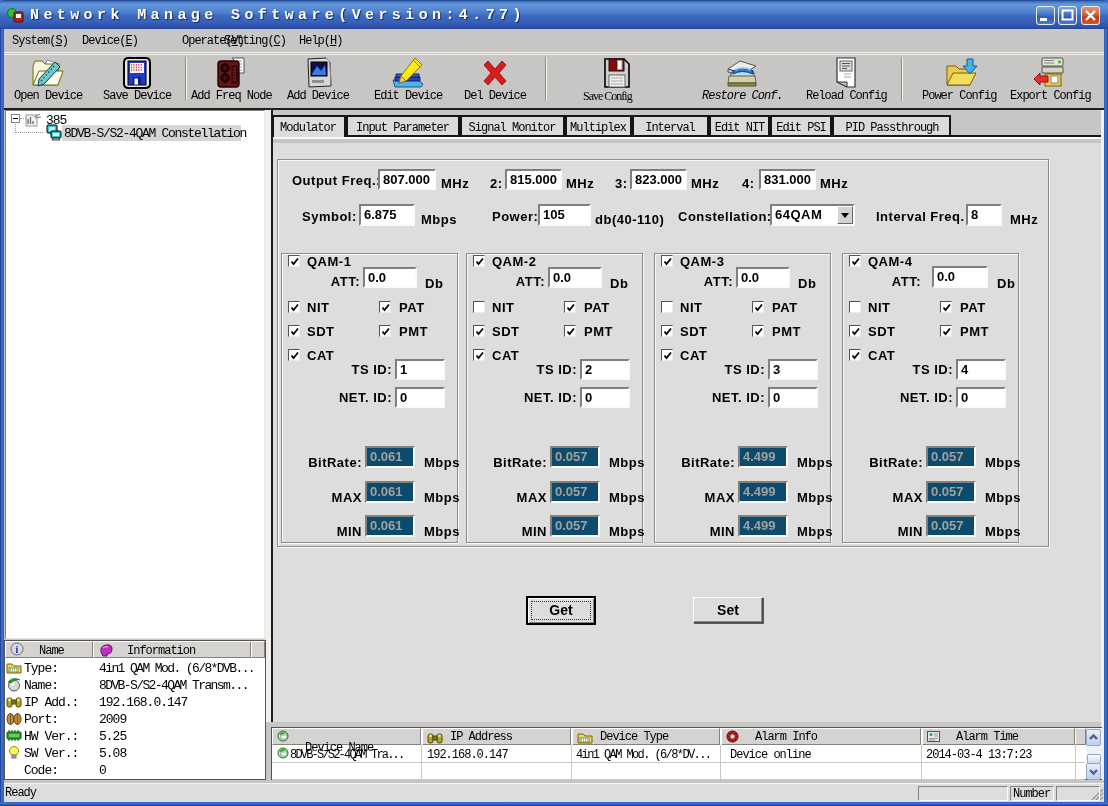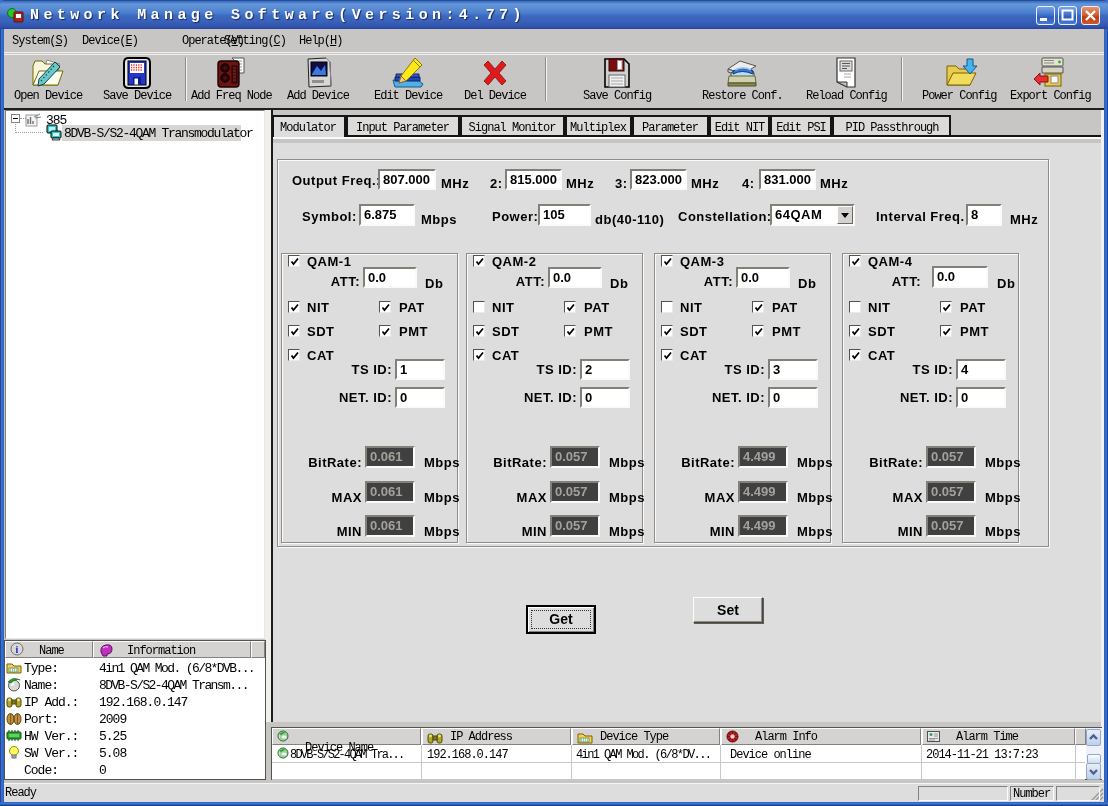--- a/index.html
+++ b/index.html
@@ -30,25 +30,25 @@
 
 #tabedge { left:271px; top:110px; width:2px; height:612px; background:#1c1c1c; }
 #tabstrip { left:273px; top:110px; width:831px; height:27px; background:#c8c6c5; }
 #page { left:273px; top:137px; width:828px; height:585px; background:#dedddd; }
 
 .etched { border:1px solid #8f8d86; box-shadow:1px 1px 0 #fbfaf8, inset 1px 1px 0 #fbfaf8; }
 #grp { left:277px; top:159px; width:772px; height:388px; }
 .qam { top:253px; width:177px; height:290px; }
 
 .inp { background:#fff; border:2px solid; border-color:#828078 #fbfaf7 #fbfaf7 #828078; font-family:"Liberation Sans", sans-serif; font-weight:bold; font-size:13px; padding:1px 0 0 3px; color:#000; }
-.dis { background:#404040; color:#a3a19b; }
+.dis { background:#0c4a6e; color:#a3a19b; }
 .cb { width:12px; height:12px; background:#fff; border:1px solid; border-color:#55534e #eceae6 #eceae6 #55534e; }
 .cb svg { position:absolute; left:0px; top:0px; }
 
-#btnGet { left:526px; top:596px; width:70px; height:29px; background:#dedddd; border:2px solid #000; box-shadow:inset 1px 1px 0 #fff, inset -1px -1px 0 #84817a;margin-top:9px; }
+#btnGet { left:526px; top:596px; width:70px; height:29px; background:#dedddd; border:2px solid #000; box-shadow:inset 1px 1px 0 #fff, inset -1px -1px 0 #84817a; }
 #btnGet .foc { position:absolute; left:3px; top:3px; right:3px; bottom:3px; border:1px dotted #333; }
 #btnSet { left:693px; top:597px; width:70px; height:26px; background:#dedddd; border:1px solid; border-color:#fdfcfa #4b4843 #4b4843 #fdfcfa; box-shadow:1px 1px 0 #5f5c56, inset -1px -1px 0 #908d86; }
 .btntxt { width:100%; text-align:center; font-family:"Liberation Sans", sans-serif; font-weight:bold; font-size:14px; padding-top:4px; }
 
 .hdrcell { background:#d5d3d2; border:1px solid; border-color:#fdfcfa #85827b #85827b #fdfcfa; }
 #devtbl { left:271px; top:727px; width:831px; height:53px; background:#fff; border:1px solid #55534e; }
 #infotbl { left:4px; top:640px; width:262px; height:140px; background:#fff; border:1px solid #55534e; }
 
 #status { left:4px; top:783px; width:1100px; height:19px; background:#dedddd; border-top:1px solid #f6f5f5; }
 .sunkbox { border:1px solid; border-color:#85827b #fdfcfa #fdfcfa #85827b; height:15px; top:786px; }
@@ -134,31 +134,31 @@
 <path d="M5 8 L9 4 L16 12 L23 4 L27 8 L20 16 L27 24 L23 28 L16 20 L9 28 L5 24 L12 16 Z" fill="#dc1c1c" stroke="#8a0a0a" stroke-width="0.8"></path>
 </svg></div>
 <div class="abs tlab mono" style="left:464px;top:89px;">Del Device</div>
 <div class="abs" style="left:601px;top:57px;width:32px;height:32px;"><svg xmlns="http://www.w3.org/2000/svg" width="32" height="32" viewBox="0 0 32 32">
 <path d="M4 2 L23 2 L28 7 L28 30 L4 30 Z" fill="#d0d0d0" stroke="#000" stroke-width="1.6"></path>
 <rect x="8" y="2" width="15" height="12" fill="#7a0e0e" stroke="#380404"></rect>
 <rect x="16.5" y="3.5" width="4.5" height="9" fill="#fff" stroke="#999"></rect>
 <rect x="8" y="18" width="16" height="12" fill="#f0f0f0" stroke="#666"></rect>
 <path d="M10 21 L22 21 M10 24 L22 24 M10 27 L22 27" stroke="#a8a8a8"></path>
 </svg></div>
-<div class="abs tlab mono" style="left:583px;top:89px;">Save Config</div>
+<div class="abs tlab mono" style="left:583px;top:89px;font-family:Liberation Serif, serif;">Save Config</div>
 <div class="abs" style="left:726px;top:57px;width:32px;height:32px;"><svg xmlns="http://www.w3.org/2000/svg" width="32" height="32" viewBox="0 0 32 32">
 <path d="M2 12 L14 4 L30 9 L17 17 Z" fill="#ececec" stroke="#555"></path>
 <path d="M2 12 L17 17 L17 20 L2 15 Z" fill="#c8c8c8" stroke="#555"></path>
 <path d="M5 16 L10 13 L26 13 L28 16 L28 21 L5 21 Z" fill="#b8dcf4" stroke="#2a4a7a"></path>
 <path d="M7 14 Q16 9 27 14 L27 17 Q16 12 7 17 Z" fill="#3878d8" stroke="#123a78"></path>
 <path d="M9 13 Q17 9 25 13" fill="none" stroke="#88c0f0" stroke-width="1.4"></path>
 <path d="M3 19 L29 19 L30 26 L2 26 Z" fill="#d0d0b0" stroke="#666630"></path>
 <path d="M2 26 L30 26 L30 29 L2 29 Z" fill="#8a8a50" stroke="#50502a"></path>
 </svg></div>
-<div class="abs tlab mono" style="left:702px;top:89px;">Restore Conf.</div>
+<div class="abs tlab mono" style="left:702px;top:89px;font-style:italic;">Restore Conf.</div>
 <div class="abs" style="left:830px;top:57px;width:32px;height:32px;"><svg xmlns="http://www.w3.org/2000/svg" width="32" height="32" viewBox="0 0 32 32">
 <path d="M7 1 L25 1 L25 30 L17 30 L7 25 Z" fill="#fff" stroke="#333" stroke-width="1.2"></path>
 <rect x="10" y="4" width="12" height="10" fill="#dcdcdc" stroke="#666"></rect>
 <path d="M12 6.5 L20 6.5 M12 9 L20 9 M12 11.5 L17 11.5" stroke="#555" stroke-width="1"></path>
 <path d="M7 25 L17 25 L17 30 Z" fill="#c0c0c0" stroke="#333"></path>
 <path d="M14 17 L21 17 M14 20 L21 20" stroke="#aaa" stroke-width="1"></path>
 </svg></div>
 <div class="abs tlab mono" style="left:806px;top:89px;">Reload Config</div>
 <div class="abs" style="left:946px;top:57px;width:32px;height:32px;"><svg xmlns="http://www.w3.org/2000/svg" width="32" height="32" viewBox="0 0 32 32">
 <path d="M1 9 L1 28 L24 28 L24 12 L13 12 L10 9 Z" fill="#e8cc50" stroke="#7a5e00"></path>
@@ -192,21 +192,21 @@
 <div class="abs" style="left:563px;top:115px;width:4px;height:22px;background:#151515;"></div>
 <div class="abs" style="left:630px;top:115px;width:4px;height:22px;background:#151515;"></div>
 <div class="abs" style="left:707px;top:115px;width:4px;height:22px;background:#151515;"></div>
 <div class="abs" style="left:768px;top:115px;width:4px;height:22px;background:#151515;"></div>
 <div class="abs" style="left:830px;top:115px;width:4px;height:22px;background:#151515;"></div>
 <div class="abs" style="left:274px;top:117px;width:70px;height:22px;background:#dedddd;"></div>
 <div class="abs mono" style="left:272px;top:121px;width:72px;text-align:center;">Modulator</div>
 <div class="abs mono" style="left:347px;top:121px;width:111px;text-align:center;">Input Parameter</div>
 <div class="abs mono" style="left:461px;top:121px;width:102px;text-align:center;">Signal Monitor</div>
 <div class="abs mono" style="left:566px;top:121px;width:64px;text-align:center;">Multiplex</div>
-<div class="abs mono" style="left:633px;top:121px;width:74px;text-align:center;">Parameter</div>
+<div class="abs mono" style="left:633px;top:121px;width:74px;text-align:center;">Interval</div>
 <div class="abs mono" style="left:711px;top:121px;width:57px;text-align:center;">Edit NIT</div>
 <div class="abs mono" style="left:772px;top:121px;width:58px;text-align:center;">Edit PSI</div>
 <div class="abs mono" style="left:833px;top:121px;width:118px;text-align:center;">PID Passthrough</div>
 <div class="abs" id="page"></div>
 <div class="abs" style="left:273px;top:137px;width:828px;height:2px;background:#fafaf9;"></div>
 <div class="abs" style="left:273px;top:139px;width:828px;height:4px;background:#c6c5c4;"></div>
 <div class="abs" style="left:1101px;top:110px;width:3px;height:670px;background:#f2f1f0;"></div>
 <div class="abs etched" id="grp"></div>
 
 <div class="abs bld" style="left:292px;top:173px;">Output Freq.:</div>
@@ -469,21 +469,21 @@
 <div class="abs" style="left:15px;top:132px;width:28px;height:1px;border-top:1px dotted #9a9a9a;"></div>
 <div class="abs" style="left:45px;top:124px;width:17px;height:17px;">
 <svg width="17" height="17">
 <rect x="2" y="1" width="10" height="8" rx="1" fill="#30c8c8" stroke="#000"></rect>
 <rect x="4" y="3" width="6" height="4" fill="#b8f0f0"></rect>
 <rect x="6" y="7" width="10" height="7" rx="1" fill="#30c8c8" stroke="#000"></rect>
 <rect x="8" y="9" width="6" height="3" fill="#d8fafa"></rect>
 <path d="M8 14 L14 14 L15 16 L7 16 Z" fill="#c8c8c8" stroke="#000" stroke-width="0.7"></path>
 </svg></div>
 <div class="abs" style="left:62px;top:125px;width:179px;height:16px;background:#d7d5d4;"></div>
-<div class="abs mono" style="left:64px;top:126px;font-size:13px;letter-spacing:-1.3px;">8DVB-S/S2-4QAM Transmodulator</div>
+<div class="abs mono" style="left:64px;top:126px;font-size:13px;letter-spacing:-1.3px;">8DVB-S/S2-4QAM Constellation</div>
 
 <div class="abs hdrcell" style="left:5px;top:641px;width:88px;height:17px;"></div>
 <div class="abs hdrcell" style="left:93px;top:641px;width:158px;height:17px;"></div>
 <div class="abs hdrcell" style="left:251px;top:641px;width:14px;height:17px;"></div>
 <div class="abs" style="left:10px;top:642px;"><svg width="15" height="15">
       <circle cx="7" cy="7" r="6" fill="#d8d8d8" stroke="#707070"></circle>
       <text x="7" y="11" font-size="10" font-family="Liberation Serif" font-weight="bold" text-anchor="middle" fill="#2020c0">i</text>
     </svg></div>
 <div class="abs mono" style="left:39px;top:644px;">Name</div>
 <div class="abs" style="left:99px;top:642px;"><svg width="15" height="15">
@@ -585,21 +585,21 @@
 <div class="abs" style="left:272px;top:779px;width:813px;height:1px;background:#c8c8c8;"></div>
 <div class="abs" style="left:277px;top:747px;"><svg width="13" height="13">
       <circle cx="6" cy="6" r="5" fill="#c8e8c8" stroke="#207020"></circle>
       <path d="M2 4 Q6 0 11 4 Q8 2 4 5 Z" fill="#30a030"></path>
       <rect x="4" y="5" width="6" height="4" fill="#f0fff0" stroke="#508050" stroke-width="0.6"></rect>
     </svg></div>
 <div class="abs mono" style="left:290px;top:748px;letter-spacing:-1.8px;">8DVB-S/S2-4QAM Tra...</div>
 <div class="abs mono" style="left:427px;top:748px;">192.168.0.147</div>
 <div class="abs mono" style="left:576px;top:748px;letter-spacing:-1.6px;">4in1 QAM Mod. (6/8*DV...</div>
 <div class="abs mono" style="left:730px;top:748px;">Device online</div>
-<div class="abs mono" style="left:926px;top:748px;">2014-11-21 13:7:23</div>
+<div class="abs mono" style="left:926px;top:748px;">2014-03-4 13:7:23</div>
 
 <div class="abs" style="left:1086px;top:728px;width:16px;height:51px;background:#eef2f8;"></div>
 <div class="abs" style="left:1086px;top:729px;width:15px;height:17px;background:linear-gradient(180deg,#e8eef8,#bcd0ec);border:1px solid #93a8c8;border-radius:2px;"><svg width="13" height="15">
       <path d="M3 9 L6.5 5.5 L10 9" stroke="#4d6185" stroke-width="2.4" fill="none"></path>
     </svg></div>
 <div class="abs" style="left:1087px;top:754px;width:14px;height:10px;background:linear-gradient(180deg,#fdfdfe,#cddcf0);border:1px solid #93a8c8;border-radius:2px;"></div>
 <div class="abs" style="left:1086px;top:763px;width:15px;height:17px;background:linear-gradient(180deg,#e8eef8,#bcd0ec);border:1px solid #93a8c8;border-radius:2px;"><svg width="13" height="15">
       <path d="M3 6 L6.5 9.5 L10 6" stroke="#4d6185" stroke-width="2.4" fill="none"></path>
     </svg></div>
 

